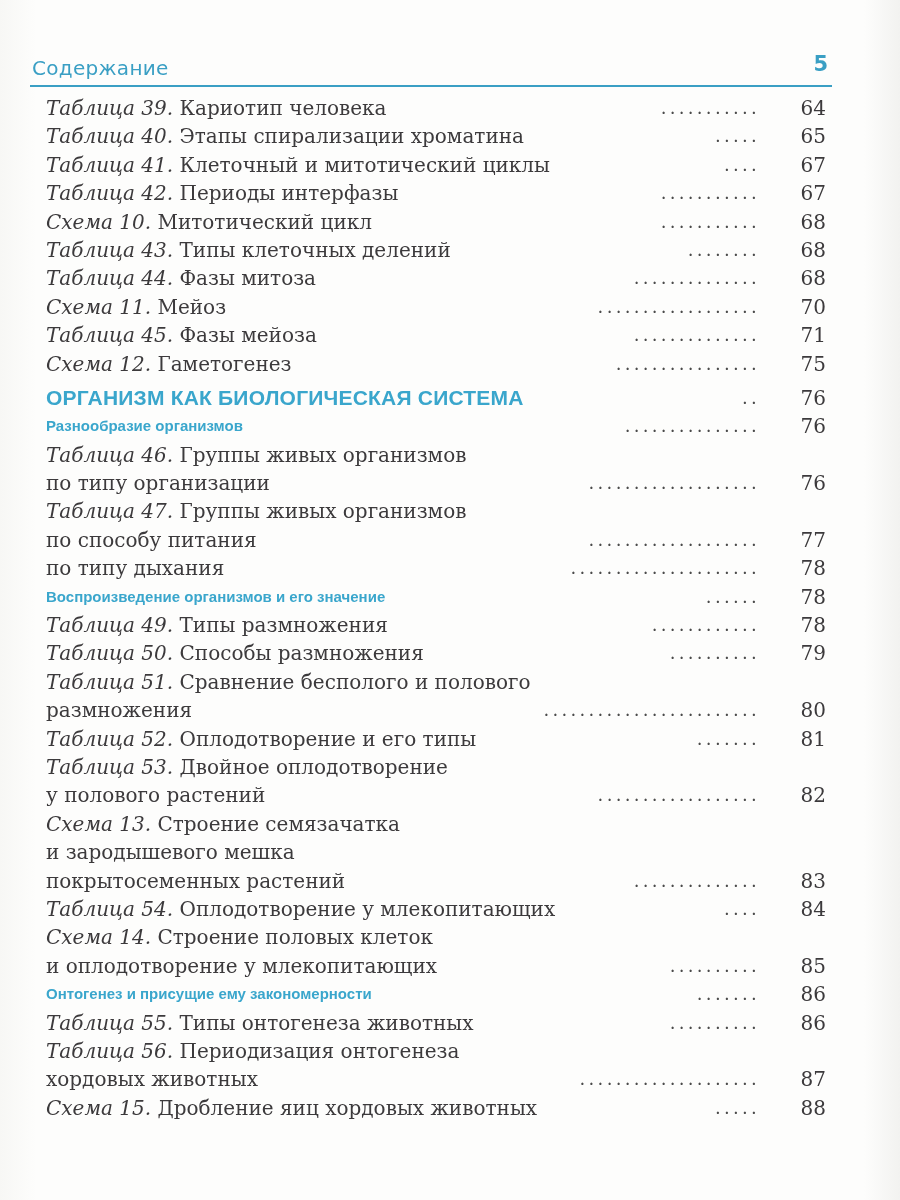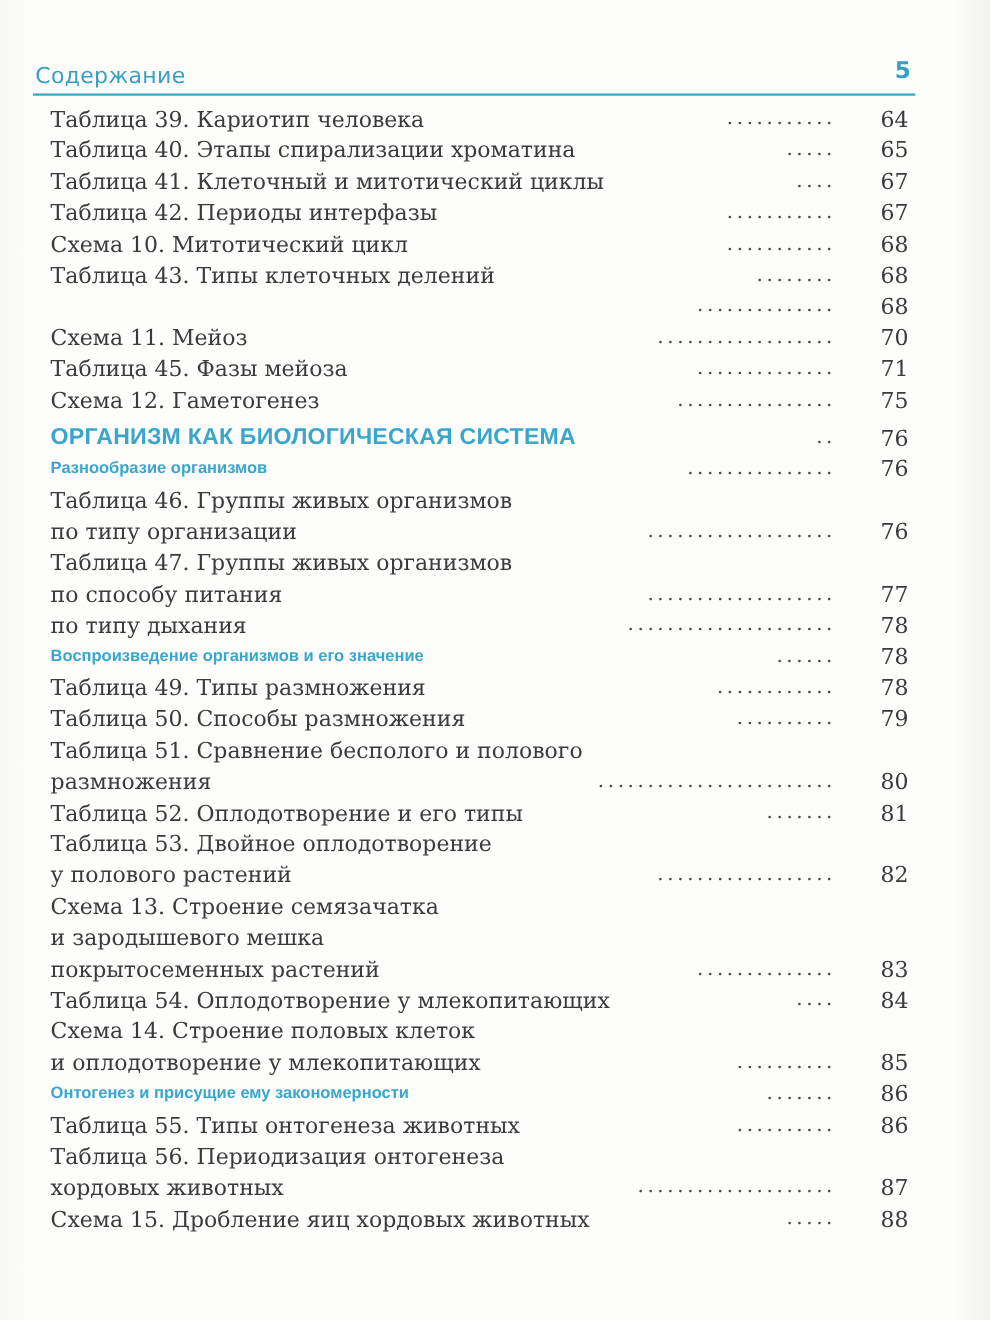--- a/index.html
+++ b/index.html
@@ -34,21 +34,21 @@
   }
   .toc {
     position: absolute; left: 34px; top: 94px; width: 798px;
   }
   .row {
     position: relative; height: 28.4px; line-height: 28.4px;
     font-size: 20px; white-space: nowrap;
   }
   .row.gap-before { margin-top: 6px; }
   .label { position: absolute; left: 12px; top: 0; }
-  .label .kind { }
+  .label .kind { font-style: italic; }
   .leader {
     position: absolute; top: 0; right: 72px;
     letter-spacing: 3.3px; color: #4a4a4a; font-size: 18px;
   }
   .pg { position: absolute; right: 6px; top: 0; }
   .row.section .label {
     font-family: "Liberation Sans", "DejaVu Sans", sans-serif;
     font-weight: bold; color: #3aa6cc; font-size: 15px;
   }
   .row.section.major .label { font-size: 21px; letter-spacing: 0.2px; }
@@ -89,20 +89,21 @@
         <span class="label"><span class="kind">Схема 10.</span> <span>Митотический цикл</span></span>
         <span class="leader">...........</span>
         <span class="pg">68</span>
       </div>
       <div class="row">
         <span class="label"><span class="kind">Таблица 43.</span> <span>Типы клеточных делений</span></span>
         <span class="leader">........</span>
         <span class="pg">68</span>
       </div>
       <div class="row">
+        <span class="label"><span class="kind">Таблица 44.</span> <span>Фазы митоза</span></span>
         <span class="leader">..............</span>
         <span class="pg">68</span>
       </div>
       <div class="row">
         <span class="label"><span class="kind">Схема 11.</span> <span>Мейоз</span></span>
         <span class="leader">..................</span>
         <span class="pg">70</span>
       </div>
       <div class="row">
         <span class="label"><span class="kind">Таблица 45.</span> <span>Фазы мейоза</span></span>

